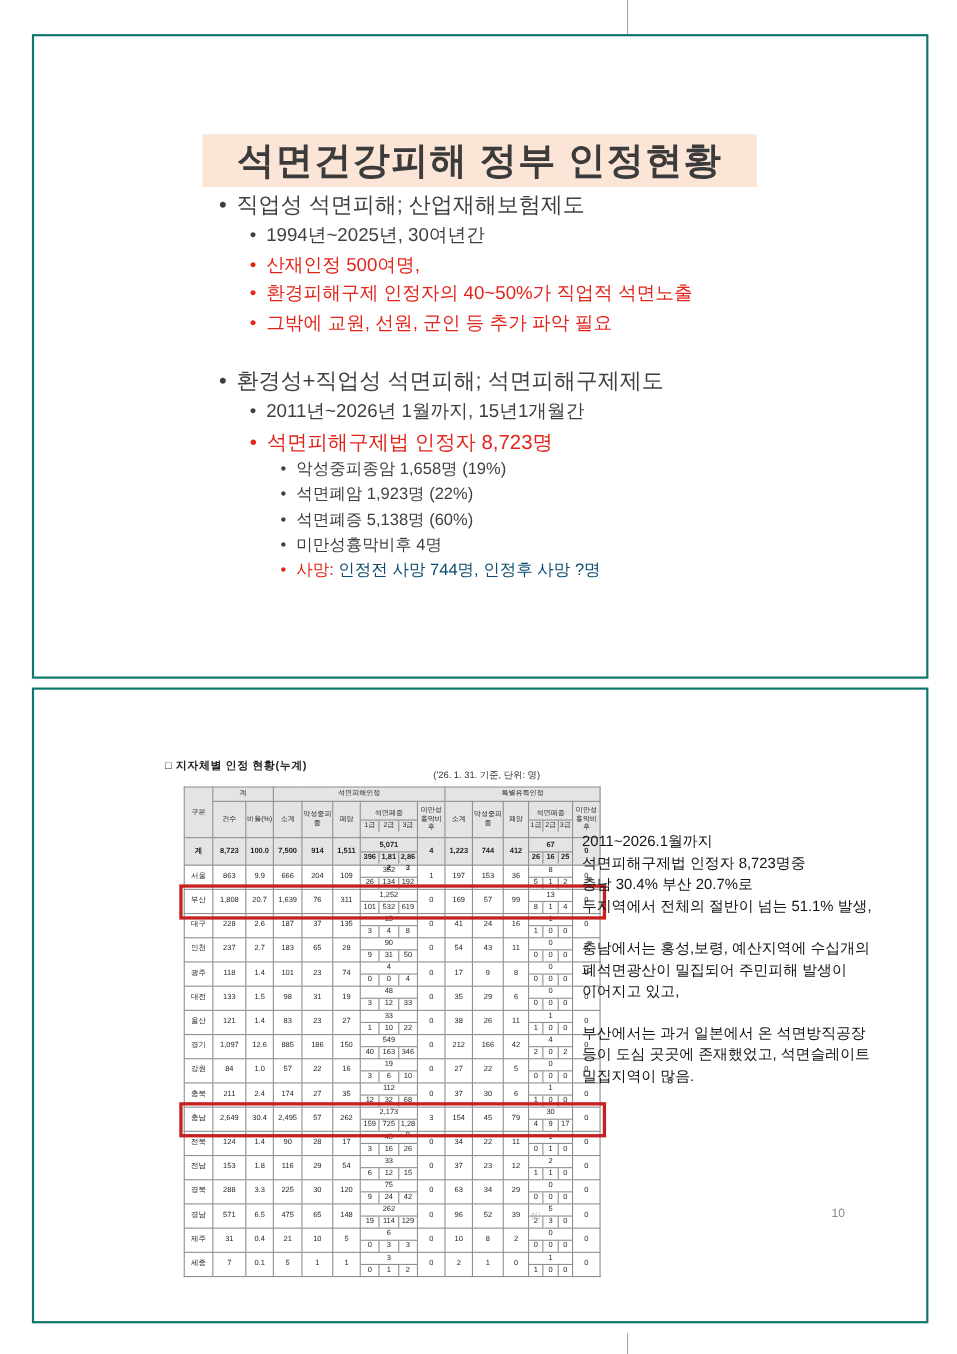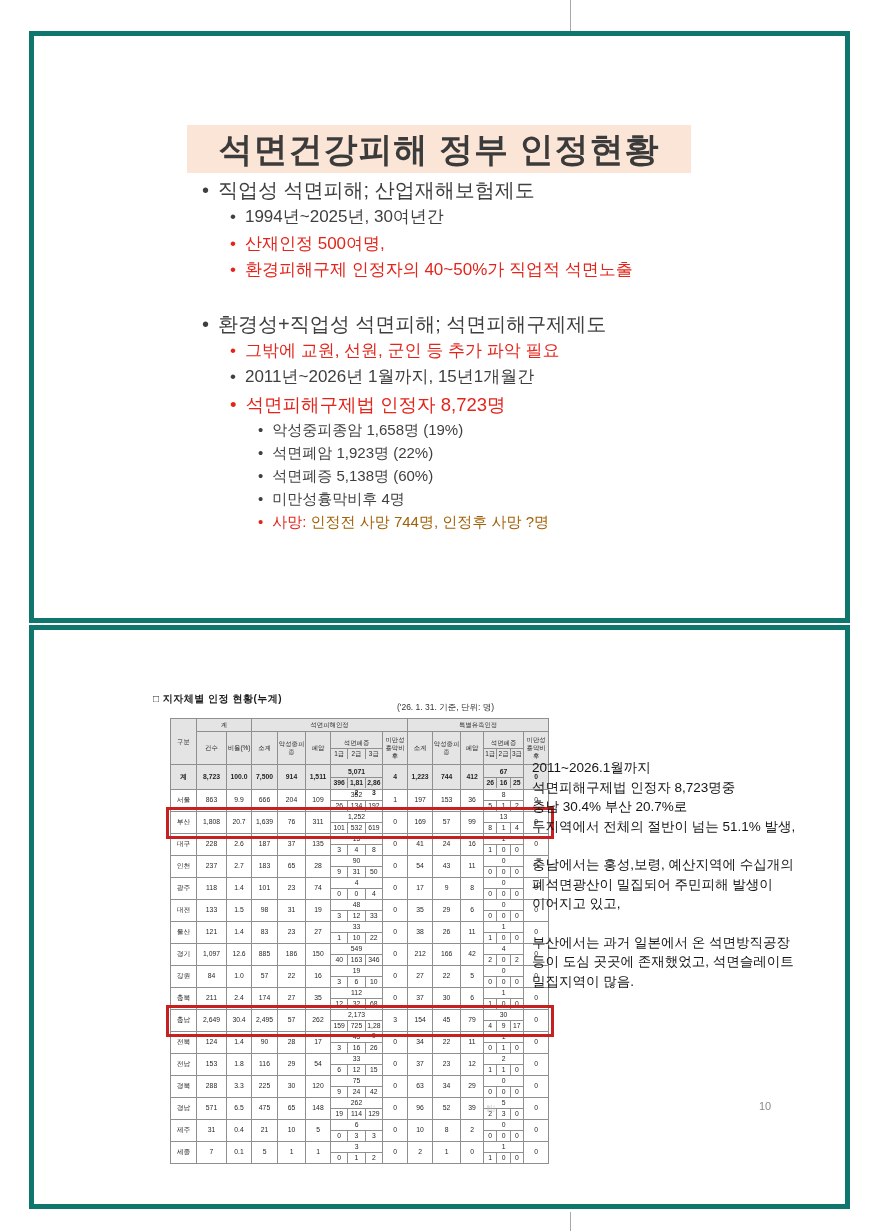--- a/index.html
+++ b/index.html
@@ -1,18 +1,18 @@
 <!DOCTYPE html>
 <html><head>
 <meta charset="utf-8">
 <style>
   html,body{margin:0;padding:0;background:#ffffff;}
   body{width:870px;height:1231px;position:relative;font-family:"Liberation Sans","DejaVu Sans",sans-serif;color:#333;}
 
-  .slide{position:absolute;left:29px;width:811px;background:#fff;border:5px solid #0f766e;}
+  .slide{position:absolute;left:29px;width:811px;background:#fff;border:2px solid #0f766e;}
   #slide1{top:31px;height:582px;}
   #slide2{top:625px;height:574px;}
 
   .page-sep{position:absolute;width:1px;background:#a8a8a8;left:570px;}
   #sep-top{top:0;height:57px;}
   #sep-bottom{top:1212px;height:19px;}
 
   
   .title-banner{position:absolute;left:153px;top:89px;width:504px;height:48px;background:#fbe5d6;text-align:center;}
   .title-banner .t{font-size:34px;font-weight:600;color:#3b3b3b;line-height:48px;letter-spacing:1px;white-space:nowrap;}
@@ -62,29 +62,29 @@
 
 <div class="slide" id="slide1">
   <div class="title-banner">
     <div class="t">석면건강피해 정부 인정현황</div>
   </div>
   <div class="bullets">
     <div class="b l1"><span>직업성 석면피해; 산업재해보험제도</span></div>
     <div class="b l2"><span>1994년~2025년, 30여년간</span></div>
     <div class="b l2 red"><span>산재인정 500여명,</span></div>
     <div class="b l2 red"><span>환경피해구제 인정자의 40~50%가 직업적 석면노출</span></div>
+    <div class="b l2 red"><span>그밖에 교원, 선원, 군인 등 추가 파악 필요</span></div>
     <div class="b l1 gap"><span>환경성+직업성 석면피해; 석면피해구제제도</span></div>
-    <div class="b l2 red"><span>그밖에 교원, 선원, 군인 등 추가 파악 필요</span></div>
     <div class="b l2"><span>2011년~2026년 1월까지, </span><b>15년1개월간</b></div>
     <div class="b l2 red big"><span>석면피해구제법 인정자 8,723명</span></div>
     <div class="b l3"><span>악성중피종암 1,658명 (19%)</span></div>
     <div class="b l3"><span>석면폐암 1,923명 (22%)</span></div>
     <div class="b l3"><span>석면폐증 5,138명 (60%)</span></div>
     <div class="b l3"><span>미만성흉막비후 4명</span></div>
-    <div class="b l3 red"><span class="red">사망:</span><span style="color:#a16207"> 인정전 사망 744명, 인정후 사망 ?명</span></div>
+    <div class="b l3 red"><span class="red">사망:</span><span style="color:#0c4a6e"> 인정전 사망 744명, 인정후 사망 ?명</span></div>
   </div>
 </div>
 
 <div class="slide" id="slide2">
   <div class="tbl-title">□ 지자체별 인정 현황(누계)</div>
   <div class="tbl-caption">('26. 1. 31. 기준, 단위: 명)</div>
 
   <div class="rwrap">
     <table class="rtable">
       <colgroup>

